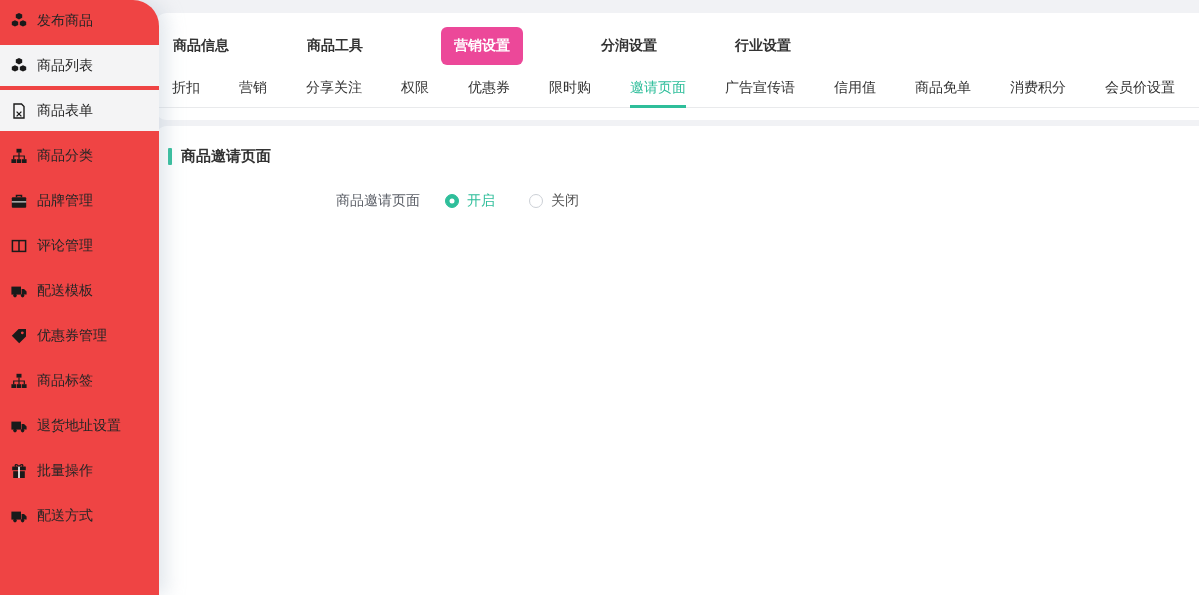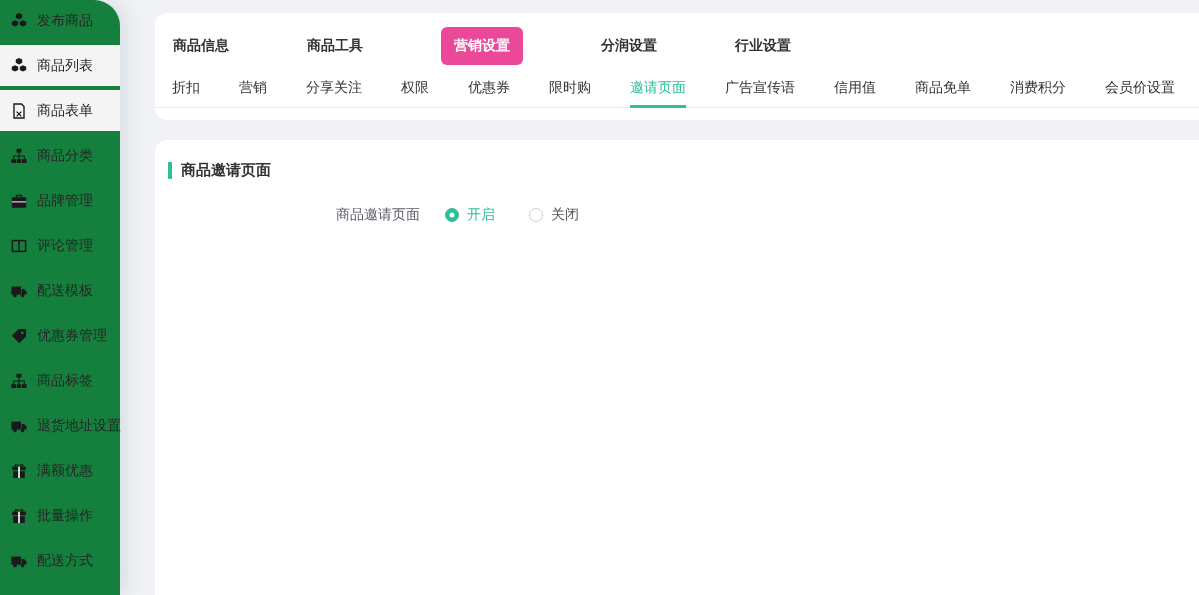--- a/index.html
+++ b/index.html
@@ -6,22 +6,22 @@
   html,body { width:1199px; height:595px; overflow:hidden; }
   body {
     font-family:"Liberation Sans","DejaVu Sans",sans-serif;
     background:#f1f2f5;
     color:#333;
     font-size:14px;
   }
 
   
   .sidebar {
-    position:fixed; left:0; top:0; bottom:0; width:120px;
-    background:#15803d;
+    position:fixed; left:0; top:0; bottom:0; width:159px;
+    background:#ef4444;
     border-top-right-radius:26px;
     box-shadow:8px 0 18px rgba(176,188,204,.35);
     z-index:2;
     padding-top:0;
   }
   .side-item {
     height:41px; margin-bottom:4px;
     display:flex; align-items:center; gap:10px;
     padding-left:11px;
     color:#262626; cursor:pointer;
@@ -58,21 +58,21 @@
     border-bottom:1px solid #e9eaec;
   }
   .tab2 {
     margin-right:39px; padding:10px 0 8px;
     border-bottom:3px solid transparent; margin-bottom:-1px;
     color:#333; cursor:pointer; white-space:nowrap;
   }
   .tab2.active { color:#2ebe9a; border-bottom-color:#2ebe9a; }
 
   .content-card {
-    margin-top:20px; flex:1;
+    margin-top:6px; flex:1;
     background:#fff;
     border-radius:12px 0 0 0;
     padding:21px 0 0 13px;
   }
   .section-head { display:flex; align-items:center; gap:9px; }
   .section-bar { width:4px; height:17px; background:#2ebe9a; border-radius:1px; }
   .section-title { font-weight:bold; font-size:15px; color:#333; }
 
   .form-row { margin-top:26px; display:flex; align-items:center; }
   .form-label { width:252px; text-align:right; color:#5a5e66; }
@@ -190,26 +190,20 @@
       <svg class="icon">
         <use href="#sym-sitemap"></use>
       </svg>
       <span class="side-label">商品标签</span>
     </div>
     <div class="side-item">
       <svg class="icon">
         <use href="#sym-truck"></use>
       </svg>
       <span class="side-label">退货地址设置</span>
-    </div>
-    <div class="side-item">
-      <svg class="icon">
-        <use href="#sym-gift"></use>
-      </svg>
-      <span class="side-label">满额优惠</span>
     </div>
     <div class="side-item">
       <svg class="icon">
         <use href="#sym-gift"></use>
       </svg>
       <span class="side-label">批量操作</span>
     </div>
     <div class="side-item">
       <svg class="icon">
         <use href="#sym-truck"></use>

